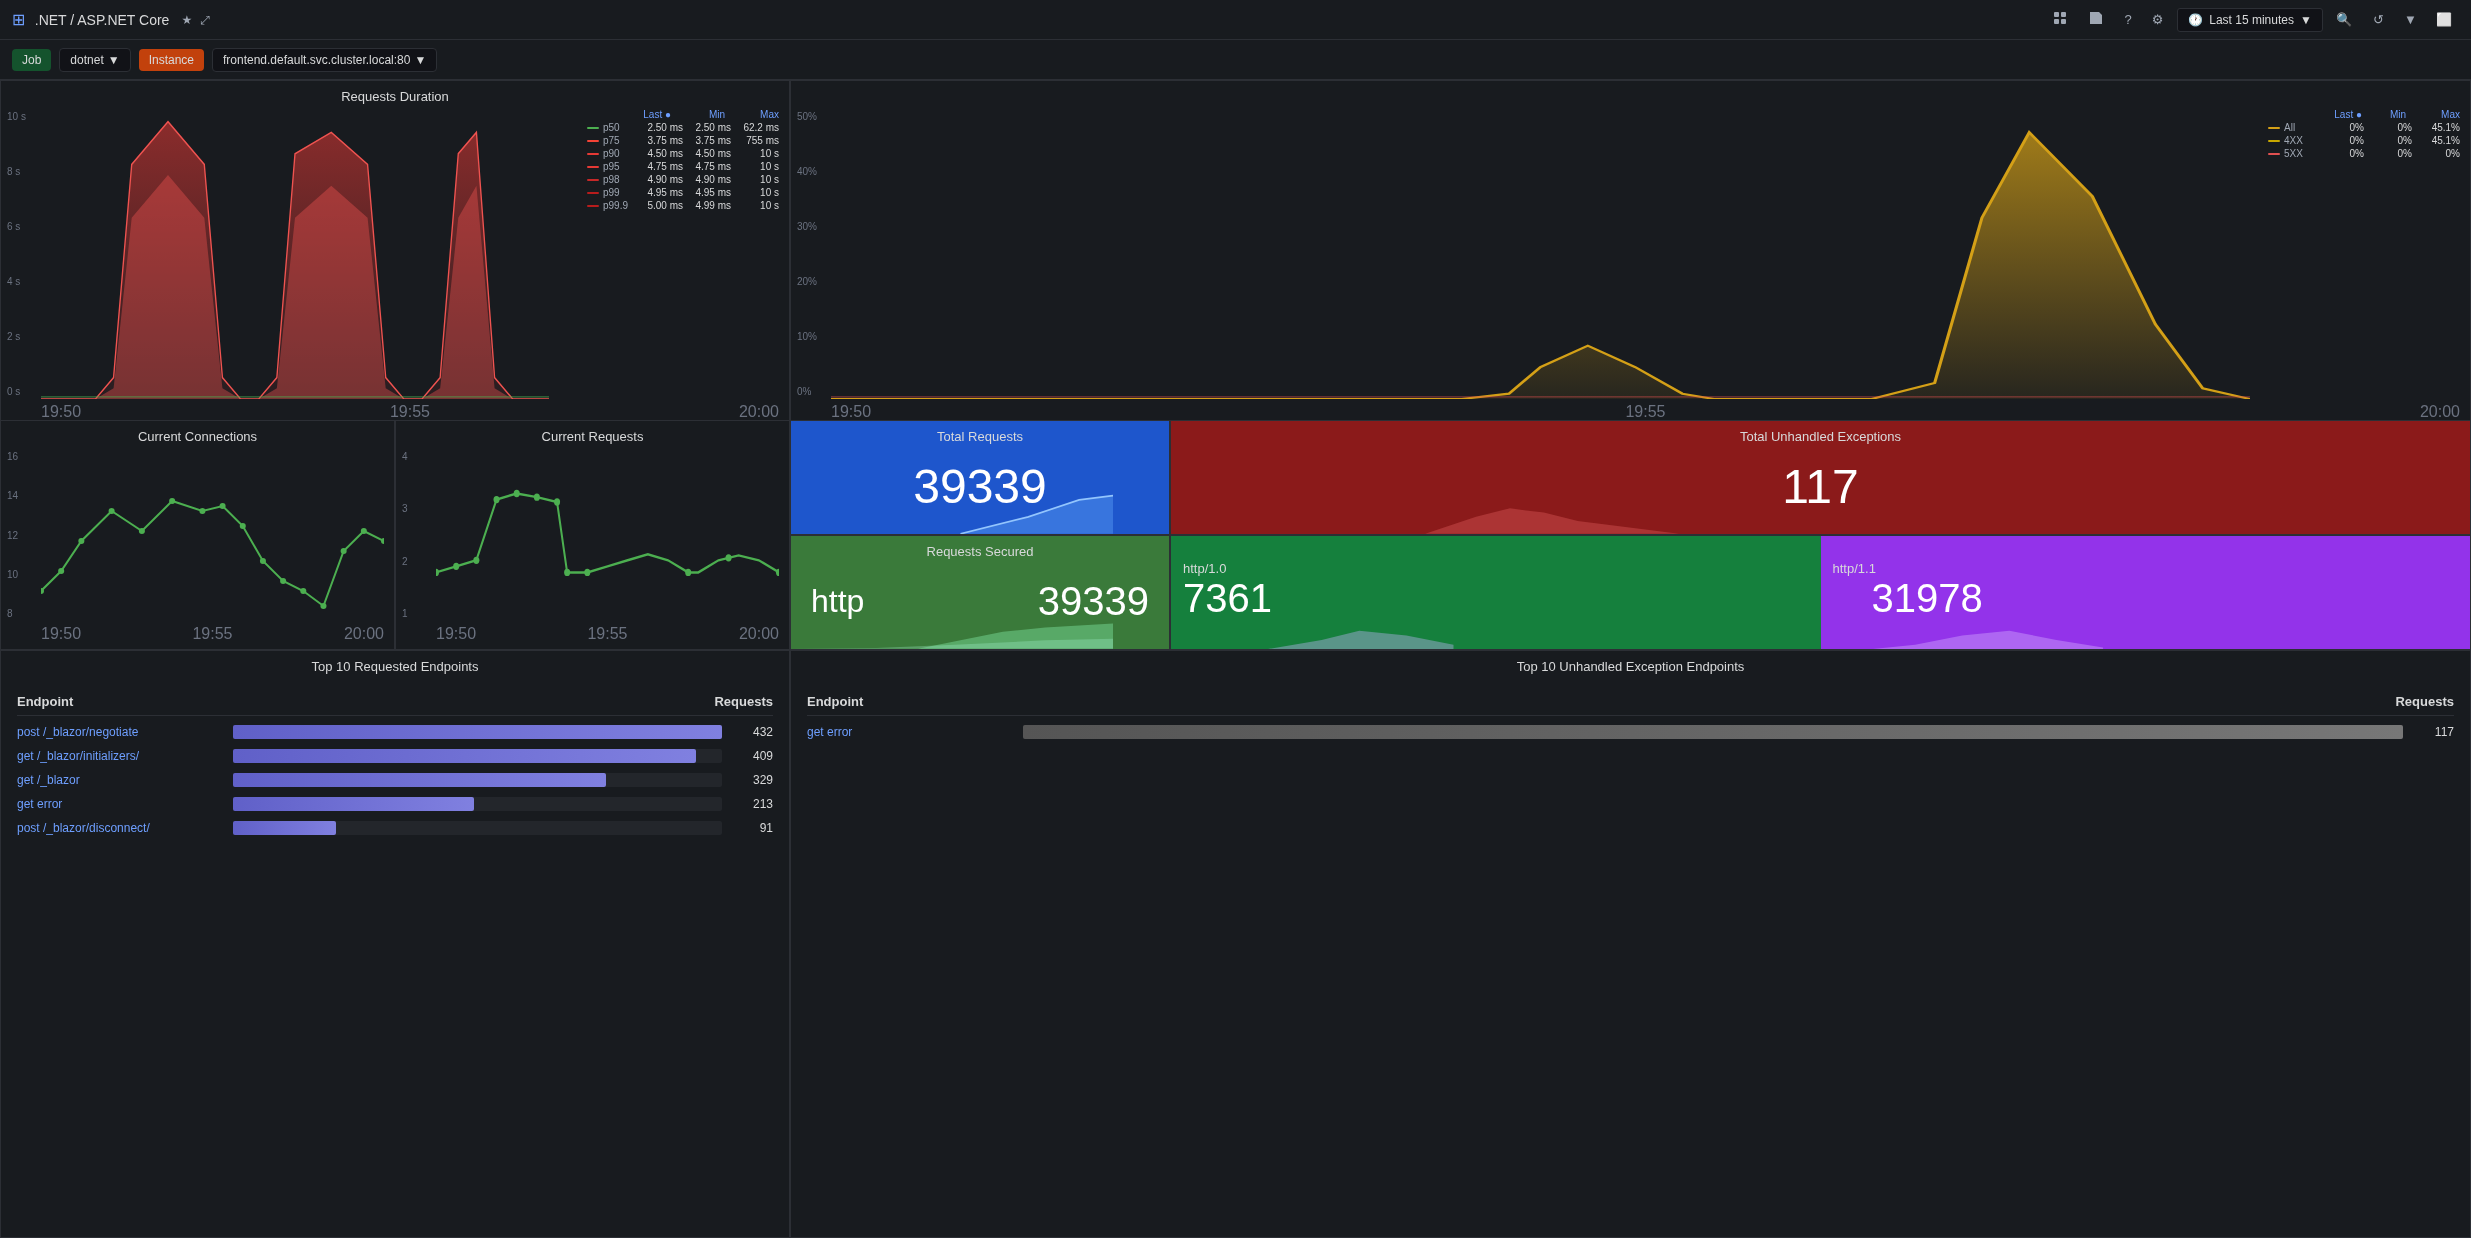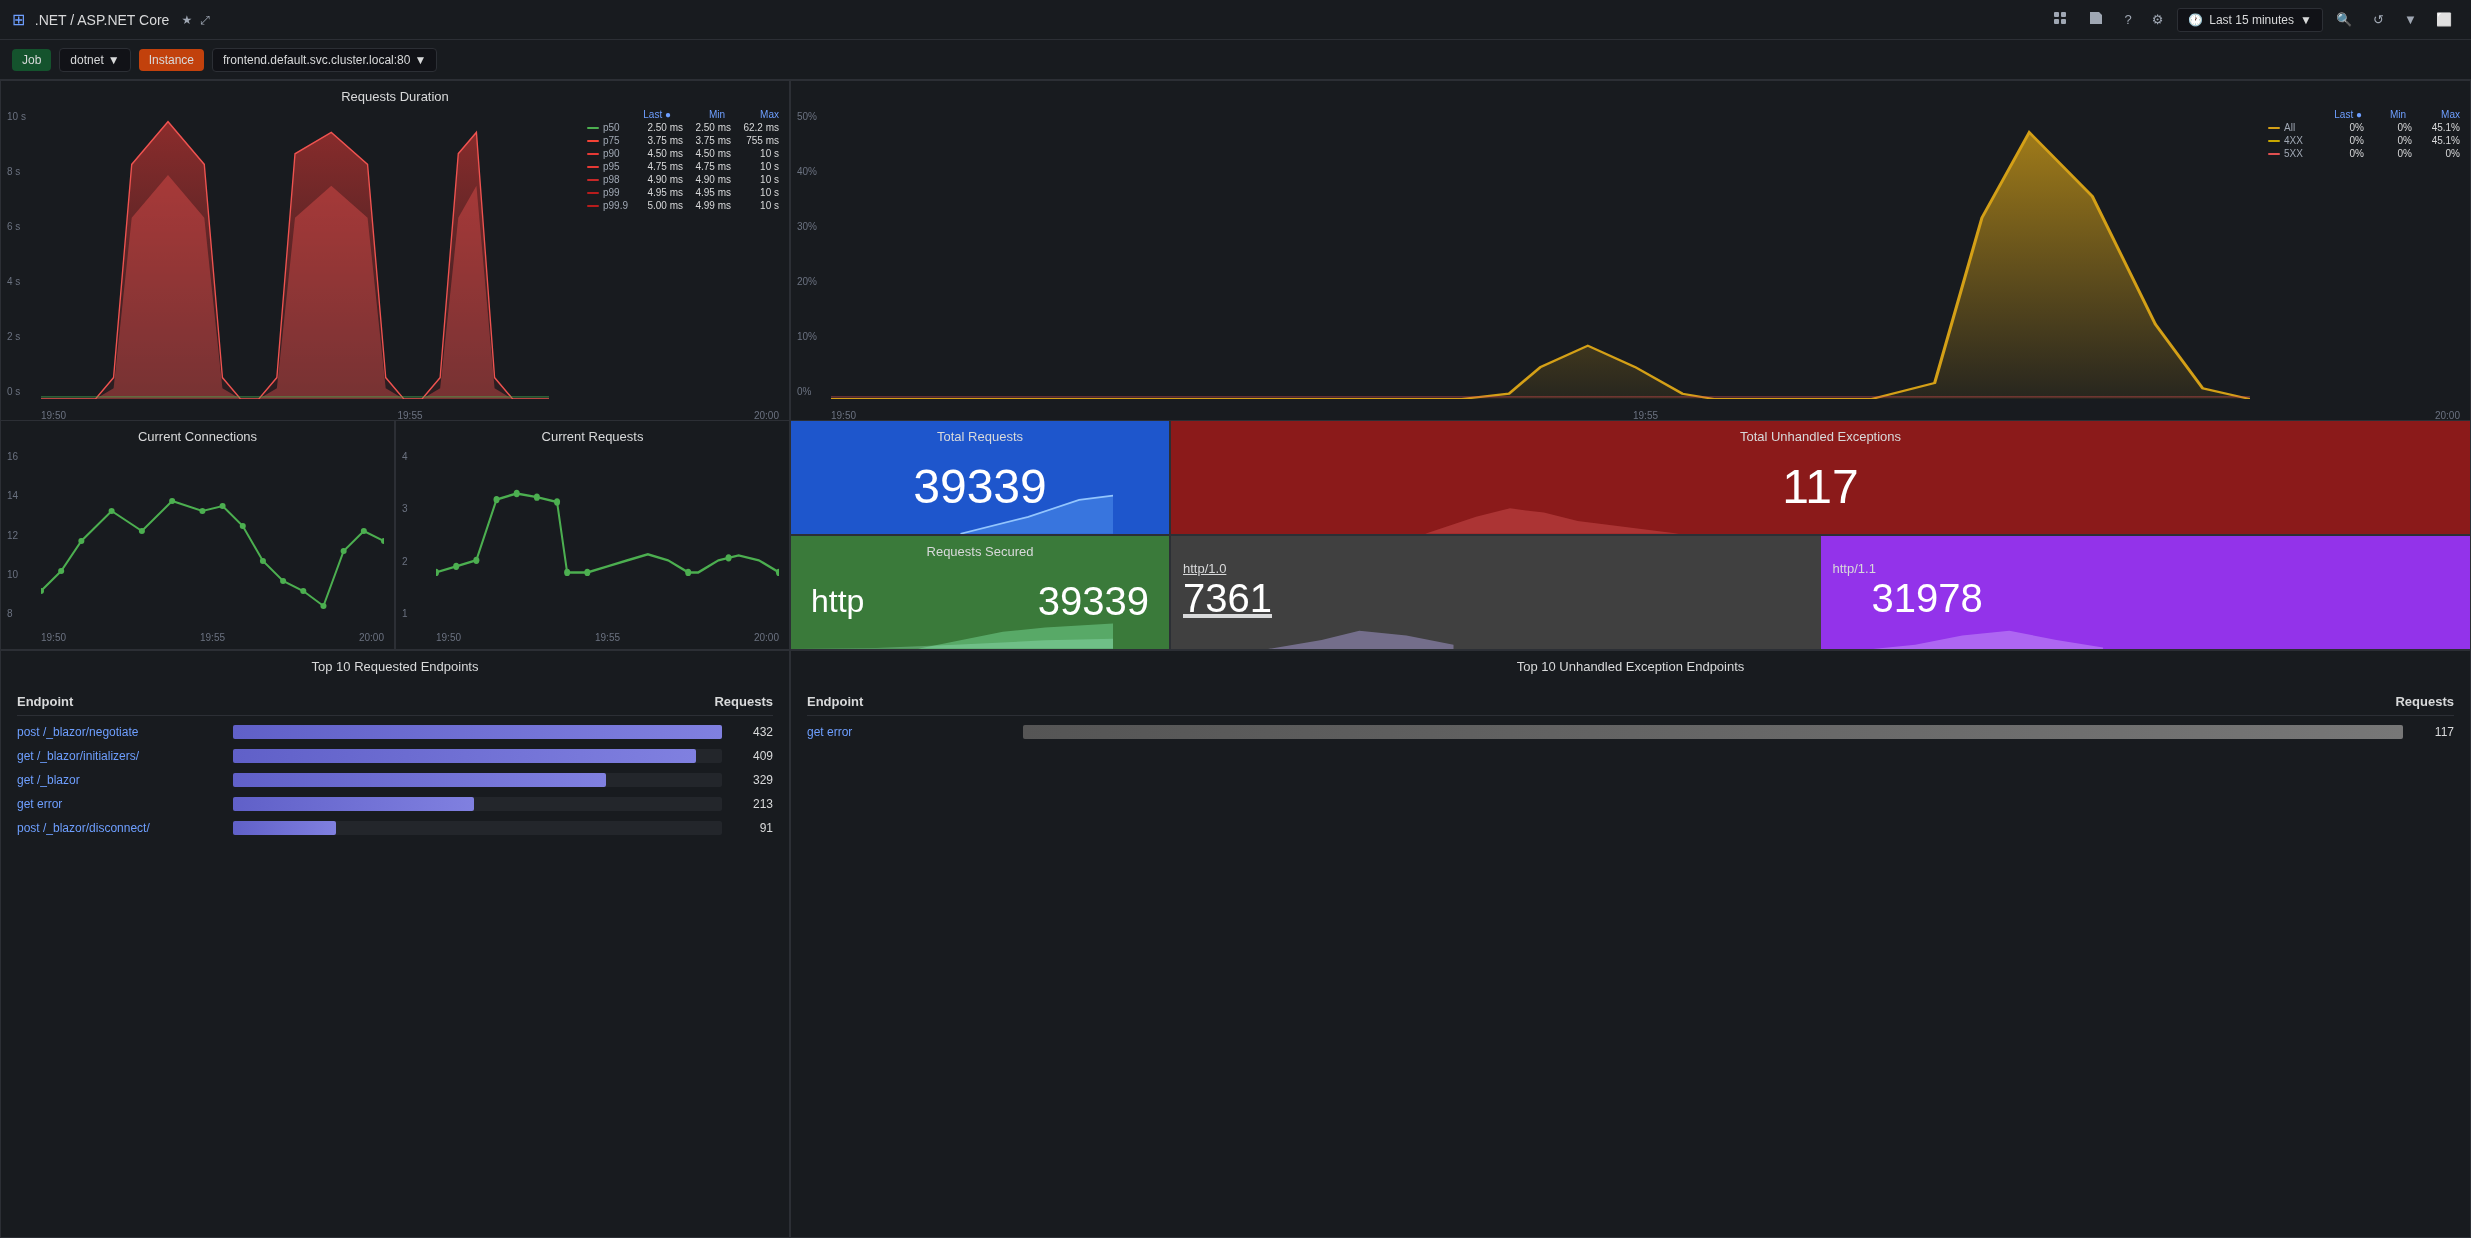--- a/index.html
+++ b/index.html
@@ -162,21 +162,21 @@
       font-size: 10px;
       color: #6b7280;
     }
     .x-axis {
       position: absolute;
       bottom: 6px;
       left: 40px;
       right: 10px;
       display: flex;
       justify-content: space-between;
-      font-size: 10px;
+      font-size: 16px;
       color: #6b7280;
     }
     .stat-value {
       font-size: 48px;
       font-weight: 300;
       color: #fff;
       position: relative;
       z-index: 2;
     }
 
@@ -562,21 +562,21 @@
         </svg>
         <div style="display:flex;align-items:center;justify-content:space-between;padding:0 20px;height:calc(100% - 36px);position:relative;z-index:2;">
           <span style="font-size:32px;font-weight:300;color:#fff;">http</span>
           <span style="font-size:40px;font-weight:300;color:#fff;">39339</span>
         </div>
       </div>
 
       <div class="panel panel-http-proto-cell" style="display:flex; flex-direction:column; padding:0;">
         <div style="display:flex;flex:1;">
 
-          <div style="flex:1;background:#404040;position:relative;overflow:hidden;text-decoration:underline;">
+          <div style="flex:1;background:#15803d;position:relative;overflow:hidden;">
             <svg style="position:absolute;bottom:0;left:0;right:0;height:50%;" viewBox="0 0 300 60" preserveAspectRatio="none">
               <path d="M0 60 L100 60 L160 50 L200 40 L250 45 L300 55 L300 60 Z" fill="#c4b5fd" opacity="0.4"></path>
             </svg>
             <div style="display:flex;flex-direction:column;align-items:flex-start;justify-content:center;height:calc(100% - 4px);padding:8px 12px;position:relative;z-index:2;">
               <span style="font-size:13px;color:#d8d9da;">http/1.0</span>
               <span style="font-size:40px;font-weight:300;color:#fff;">7361</span>
             </div>
           </div>
 
           <div style="flex:1;background:#9333ea;position:relative;overflow:hidden;">

